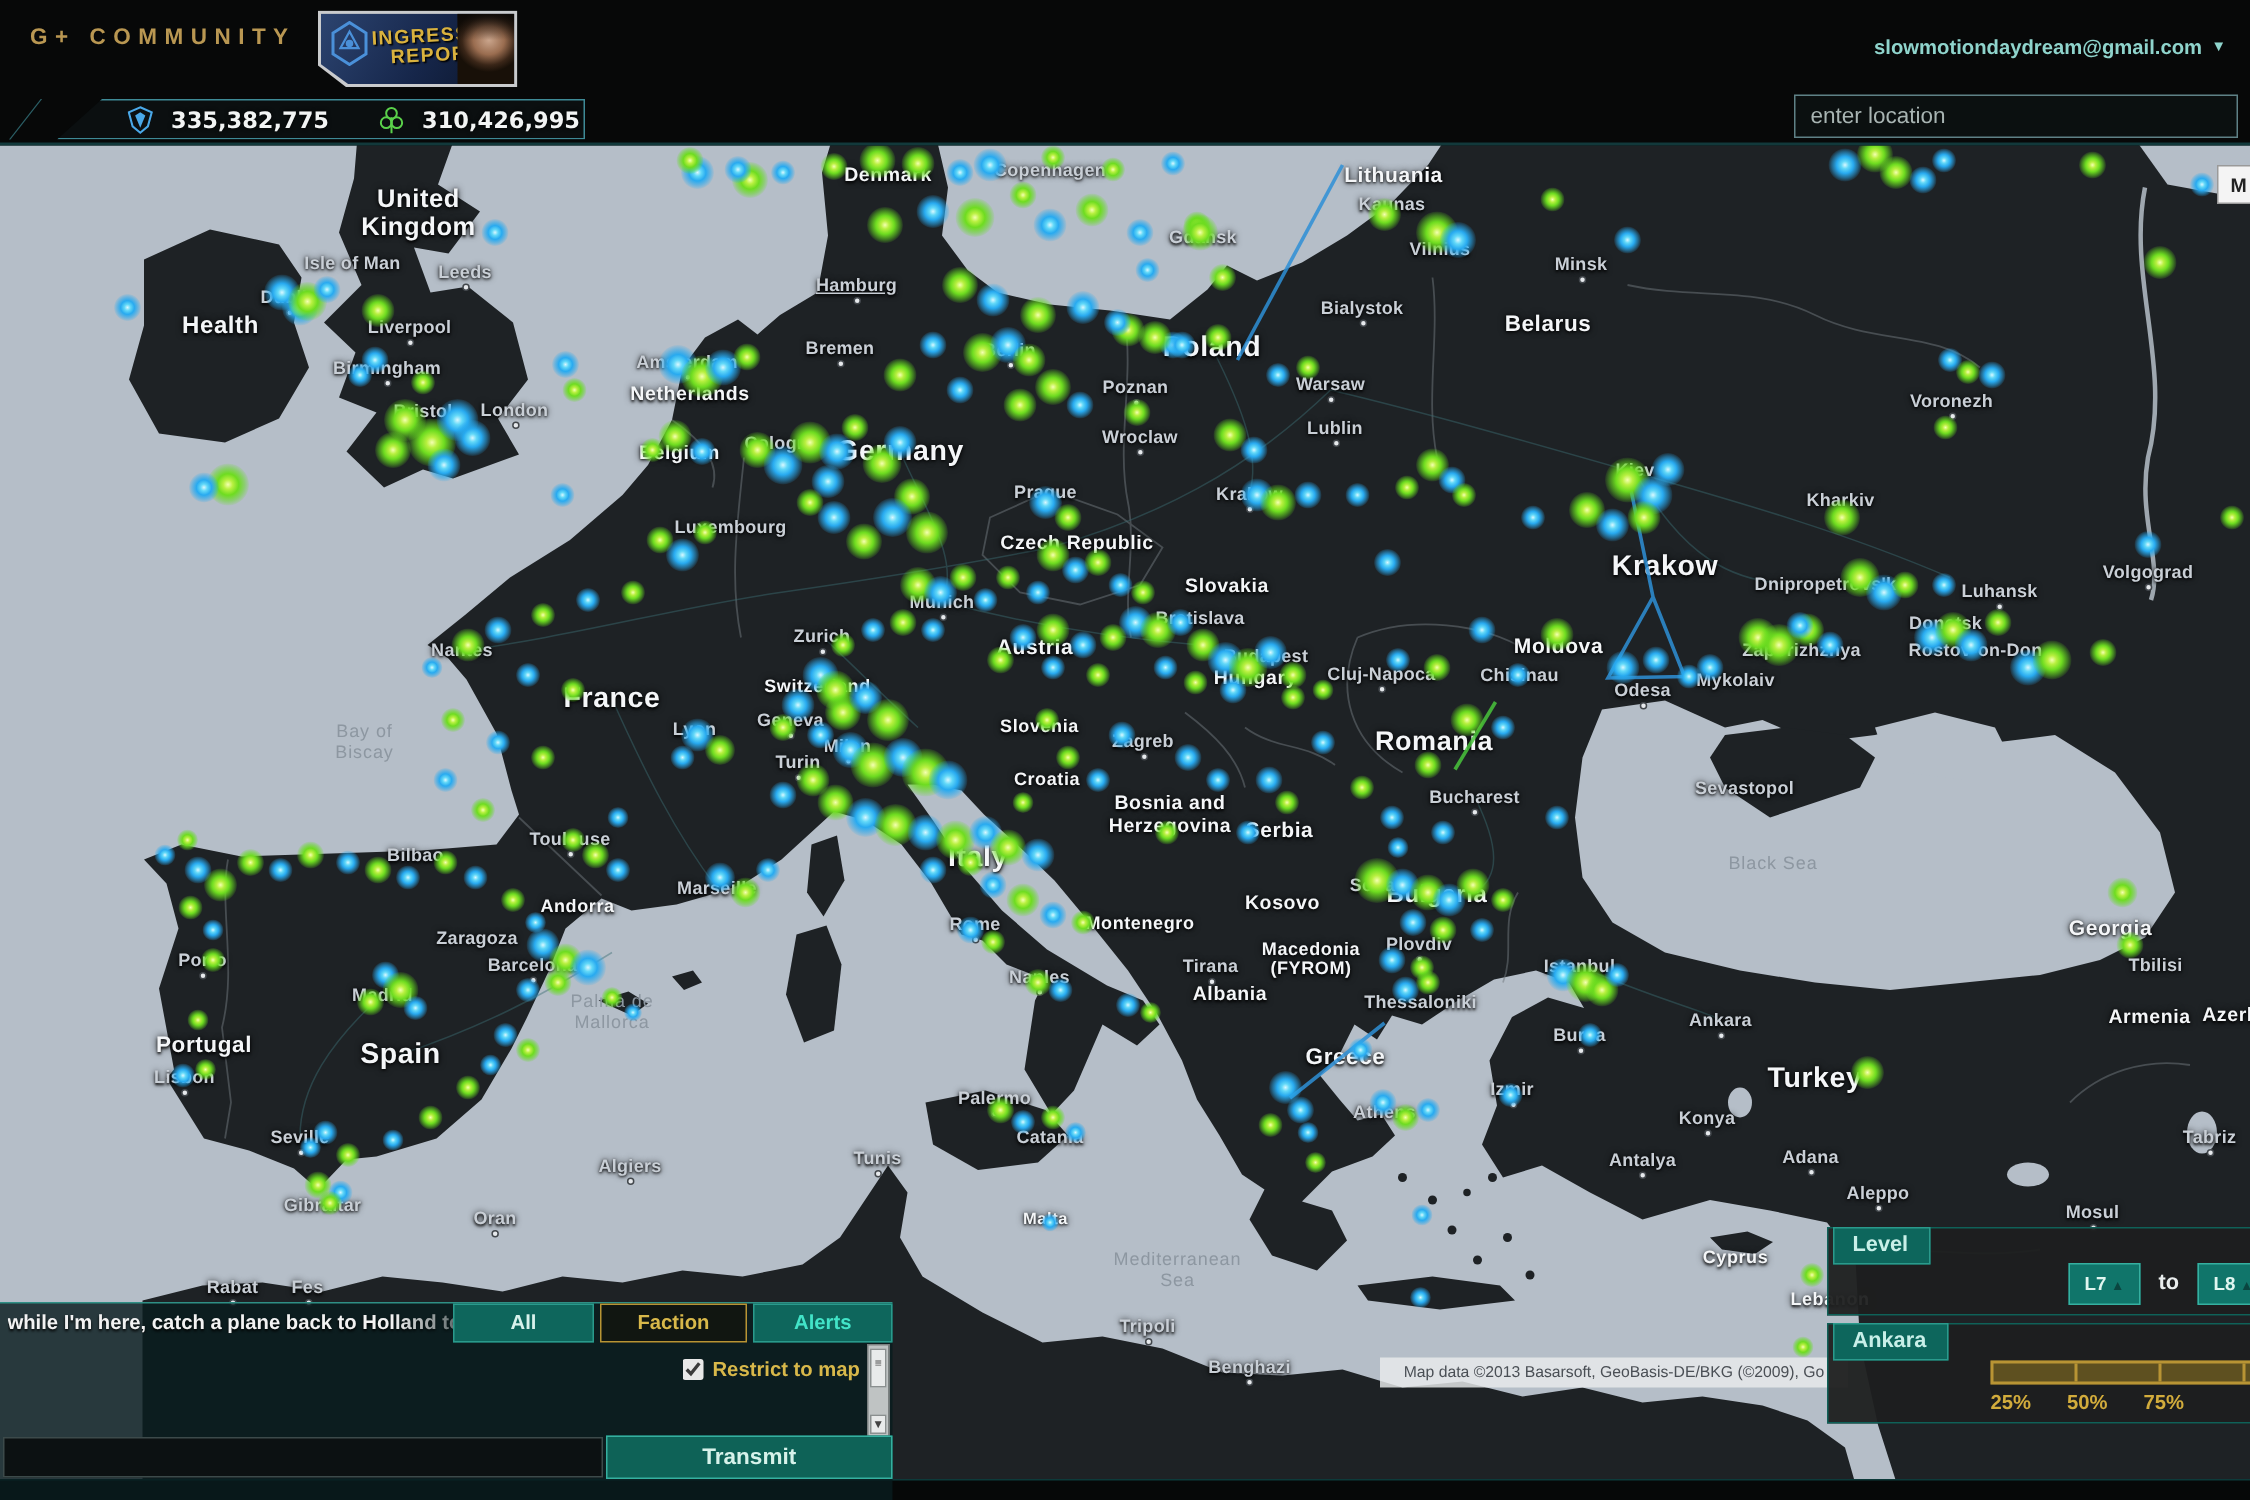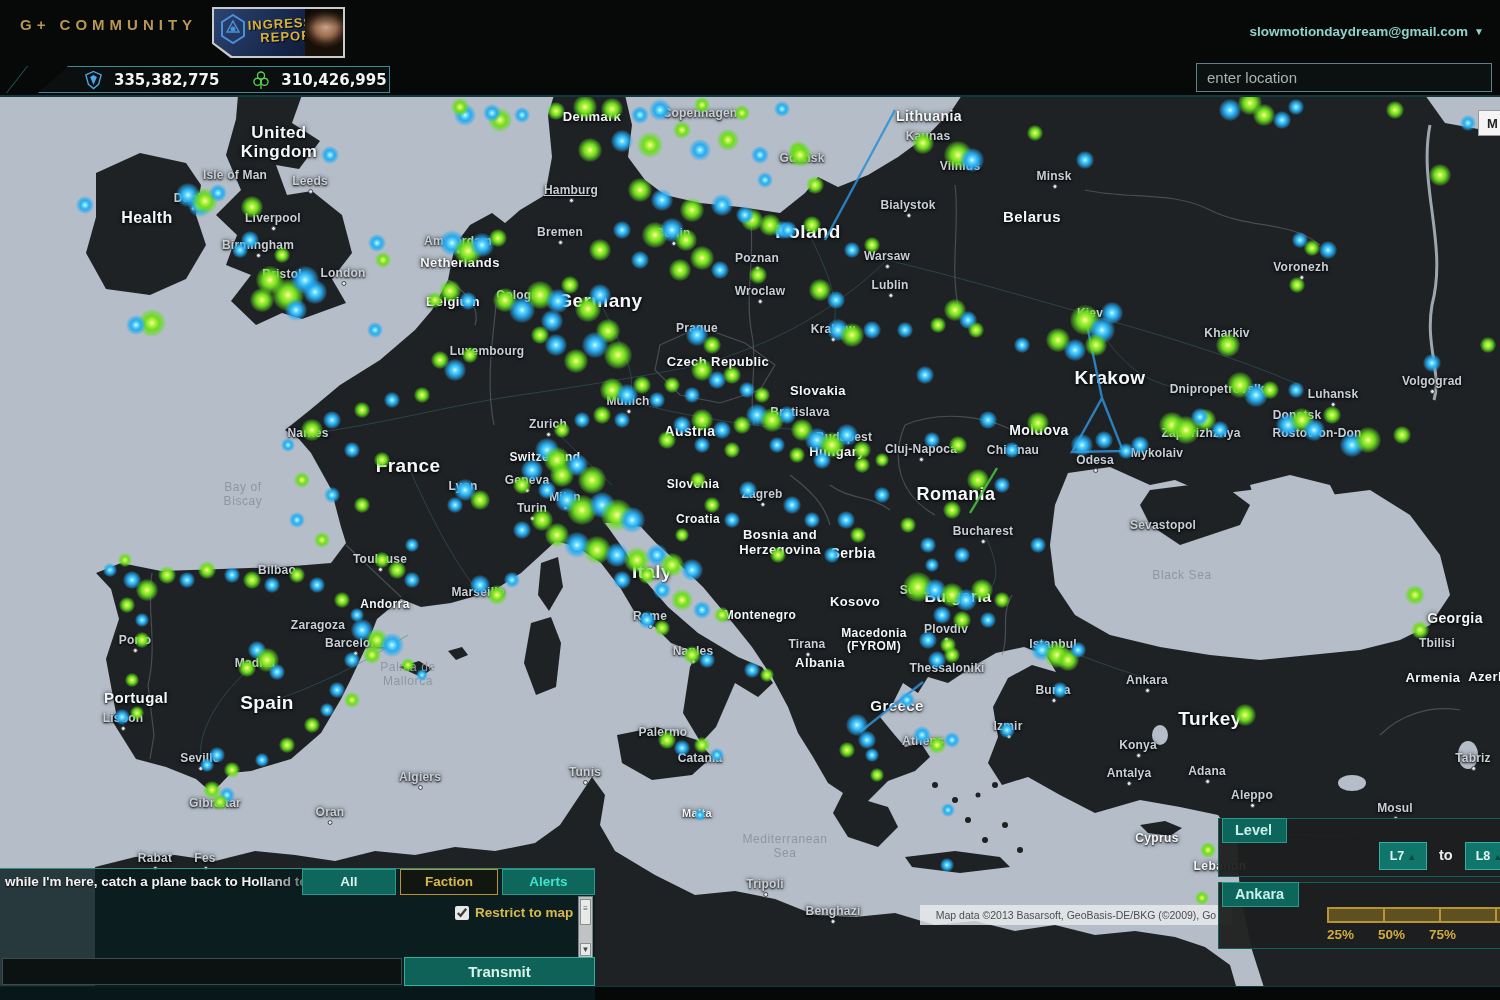--- a/index.html
+++ b/index.html
@@ -222,21 +222,21 @@
         <div class="country-label" style="left: 897px; top: 611px; font-size: 15px;">Greece</div>
         <div class="country-label" style="left: 1210px; top: 624px; font-size: 19px;">Turkey</div>
         <div class="country-label" style="left: 690px; top: 337px; font-size: 14px;">Austria</div>
         <div class="country-label" style="left: 718px; top: 267px; font-size: 13px;">Czech Republic</div>
         <div class="country-label" style="left: 818px; top: 296px; font-size: 13px;">Slovakia</div>
         <div class="country-label" style="left: 693px; top: 390px; font-size: 12px;">Slovenia</div>
         <div class="country-label" style="left: 698px; top: 425px; font-size: 12px;">Croatia</div>
         <div class="country-label" style="left: 837px; top: 357px; font-size: 13px;">Hungary</div>
         <div class="country-label" style="left: 545px; top: 363px; font-size: 12px;">Switzerland</div>
         <div class="country-label" style="left: 652px; top: 477px; font-size: 19px;">Italy</div>
-        <div class="country-label" style="left: 1407px; top: 524px; font-size: 14px; margin-left: 48px;">Georgia</div>
+        <div class="country-label" style="left: 1407px; top: 524px; font-size: 14px;">Georgia</div>
         <div class="country-label" style="left: 1433px; top: 583px; font-size: 13px;">Armenia</div>
         <div class="country-label" style="left: 1503px; top: 582px; font-size: 13px;">Azerbaijan</div>
         <div class="country-label" style="left: 385px; top: 510px; font-size: 12px;">Andorra</div>
         <div class="country-label" style="left: 697px; top: 718px; font-size: 11px;">Malta</div>
         <div class="country-label" style="left: 1157px; top: 744px; font-size: 12px;">Cyprus</div>
         <div class="country-label" style="left: 1220px; top: 772px; font-size: 12px;">Lebanon</div>
         <div class="city-label" style="left: 310px; top: 86px;">Leeds<span class="dot"></span></div>
         <div class="city-label" style="left: 273px; top: 123px;">Liverpool<span class="dot"></span></div>
         <div class="city-label" style="left: 258px; top: 150px;">Birmingham<span class="dot"></span></div>
         <div class="city-label" style="left: 343px; top: 178px;">London<span class="dot"></span></div>
@@ -282,21 +282,21 @@
         <div class="city-label" style="left: 983px; top: 436px;">Bucharest<span class="dot"></span></div>
         <div class="city-label" style="left: 915px; top: 495px;">Sofia</div>
         <div class="city-label" style="left: 946px; top: 534px;">Plovdiv<span class="dot"></span></div>
         <div class="city-label" style="left: 947px; top: 573px;">Thessaloniki</div>
         <div class="city-label" style="left: 923px; top: 646px;">Athens</div>
         <div class="city-label" style="left: 1053px; top: 549px;">Istanbul</div>
         <div class="city-label" style="left: 1053px; top: 595px;">Bursa<span class="dot"></span></div>
         <div class="city-label" style="left: 1147px; top: 585px;">Ankara<span class="dot"></span></div>
         <div class="city-label" style="left: 1008px; top: 631px;">Izmir<span class="dot"></span></div>
         <div class="city-label" style="left: 1138px; top: 650px;">Konya<span class="dot"></span></div>
-        <div class="city-label" style="left: 1129px; top: 678px;">Antalya<span class="dot"></span></div>
+        <div class="city-label" style="left: 1095px; top: 678px;">Antalya<span class="dot"></span></div>
         <div class="city-label" style="left: 1207px; top: 676px;">Adana<span class="dot"></span></div>
         <div class="city-label" style="left: 1252px; top: 700px;">Aleppo<span class="dot"></span></div>
         <div class="city-label" style="left: 1473px; top: 663px;">Tabriz<span class="dot"></span></div>
         <div class="city-label" style="left: 1437px; top: 548px;">Tbilisi</div>
         <div class="city-label" style="left: 1395px; top: 713px;">Mosul<span class="dot"></span></div>
         <div class="city-label" style="left: 308px; top: 338px;">Nantes</div>
         <div class="city-label" style="left: 463px; top: 391px;">Lyon</div>
         <div class="city-label" style="left: 380px; top: 464px;">Toulouse<span class="dot"></span></div>
         <div class="city-label" style="left: 478px; top: 497px;">Marseille</div>
         <div class="city-label" style="left: 277px; top: 475px;">Bilbao</div>

